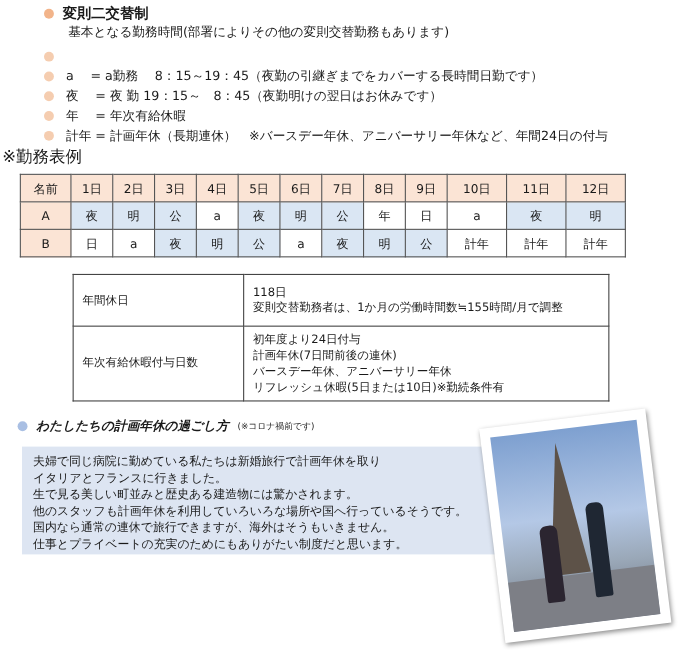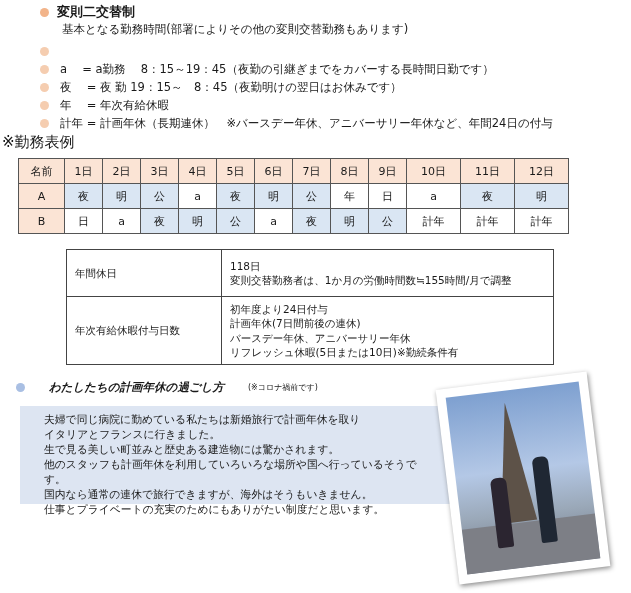--- a/index.html
+++ b/index.html
@@ -24,25 +24,25 @@
   table.roster tr.head td { background: #fbe4d5; }
   table.roster td.name { background: #fbe4d5; width: 46px; }
   table.roster td.blue { background: #dae6f3; }
   table.roster td.white { background: #ffffff; }
 
   table.info { position: absolute; left: 66px; top: 249px; border-collapse: collapse; font-size: 10.5px; }
   table.info td { border: 1px solid #444; padding: 4px 8px; vertical-align: middle; line-height: 1.35; }
   table.info td.label { width: 155px; }
   table.info td.value { width: 332px; }
 
-  .plan-title { position: absolute; left: 16px; top: 380px; display: flex; align-items: center; gap: 24px; }
+  .plan-title { position: absolute; left: 16px; top: 380px; display: flex; align-items: center; gap: 8px; }
   .plan-title .main { font-size: 11.5px; font-weight: bold; font-style: italic; }
   .plan-title .note { font-size: 8px; }
 
-  .story { position: absolute; left: 20px; top: 406px; width: 435px; height: 98px; background: #dde5f2; padding: 6px 24px; font-size: 10.8px; line-height: 15px; }
+  .story { position: absolute; left: 20px; top: 406px; width: 435px; height: 98px; background: #dde5f2; padding: 6px 10px; font-size: 10.8px; line-height: 15px; }
 
   .photo { position: absolute; left: 447px; top: 380px; width: 152px; height: 196px; background: #fff; transform: rotate(-7deg); box-shadow: 1px 2px 5px rgba(0,0,0,0.45); padding: 9px; }
   .photo .scene { width: 100%; height: 100%; background: linear-gradient(180deg, #7ea0d0 0%, #b4c8e6 45%, #9aa8b8 70%, #6c7280 100%); position: relative; overflow: hidden; }
   .tower { position: absolute; left: 40px; top: 12px; width: 0; height: 0; border-left: 18px solid transparent; border-right: 18px solid transparent; border-bottom: 120px solid #5d5248; }
   .ground { position: absolute; left: 0; bottom: 0; width: 100%; height: 45px; background: #7d7f86; }
   .person { position: absolute; bottom: 22px; width: 16px; height: 70px; border-radius: 6px 6px 2px 2px; }
   .person.p1 { left: 34px; background: #2b2530; }
   .person.p2 { left: 78px; background: #1f2733; height: 86px; }
 </style>
 </head>

